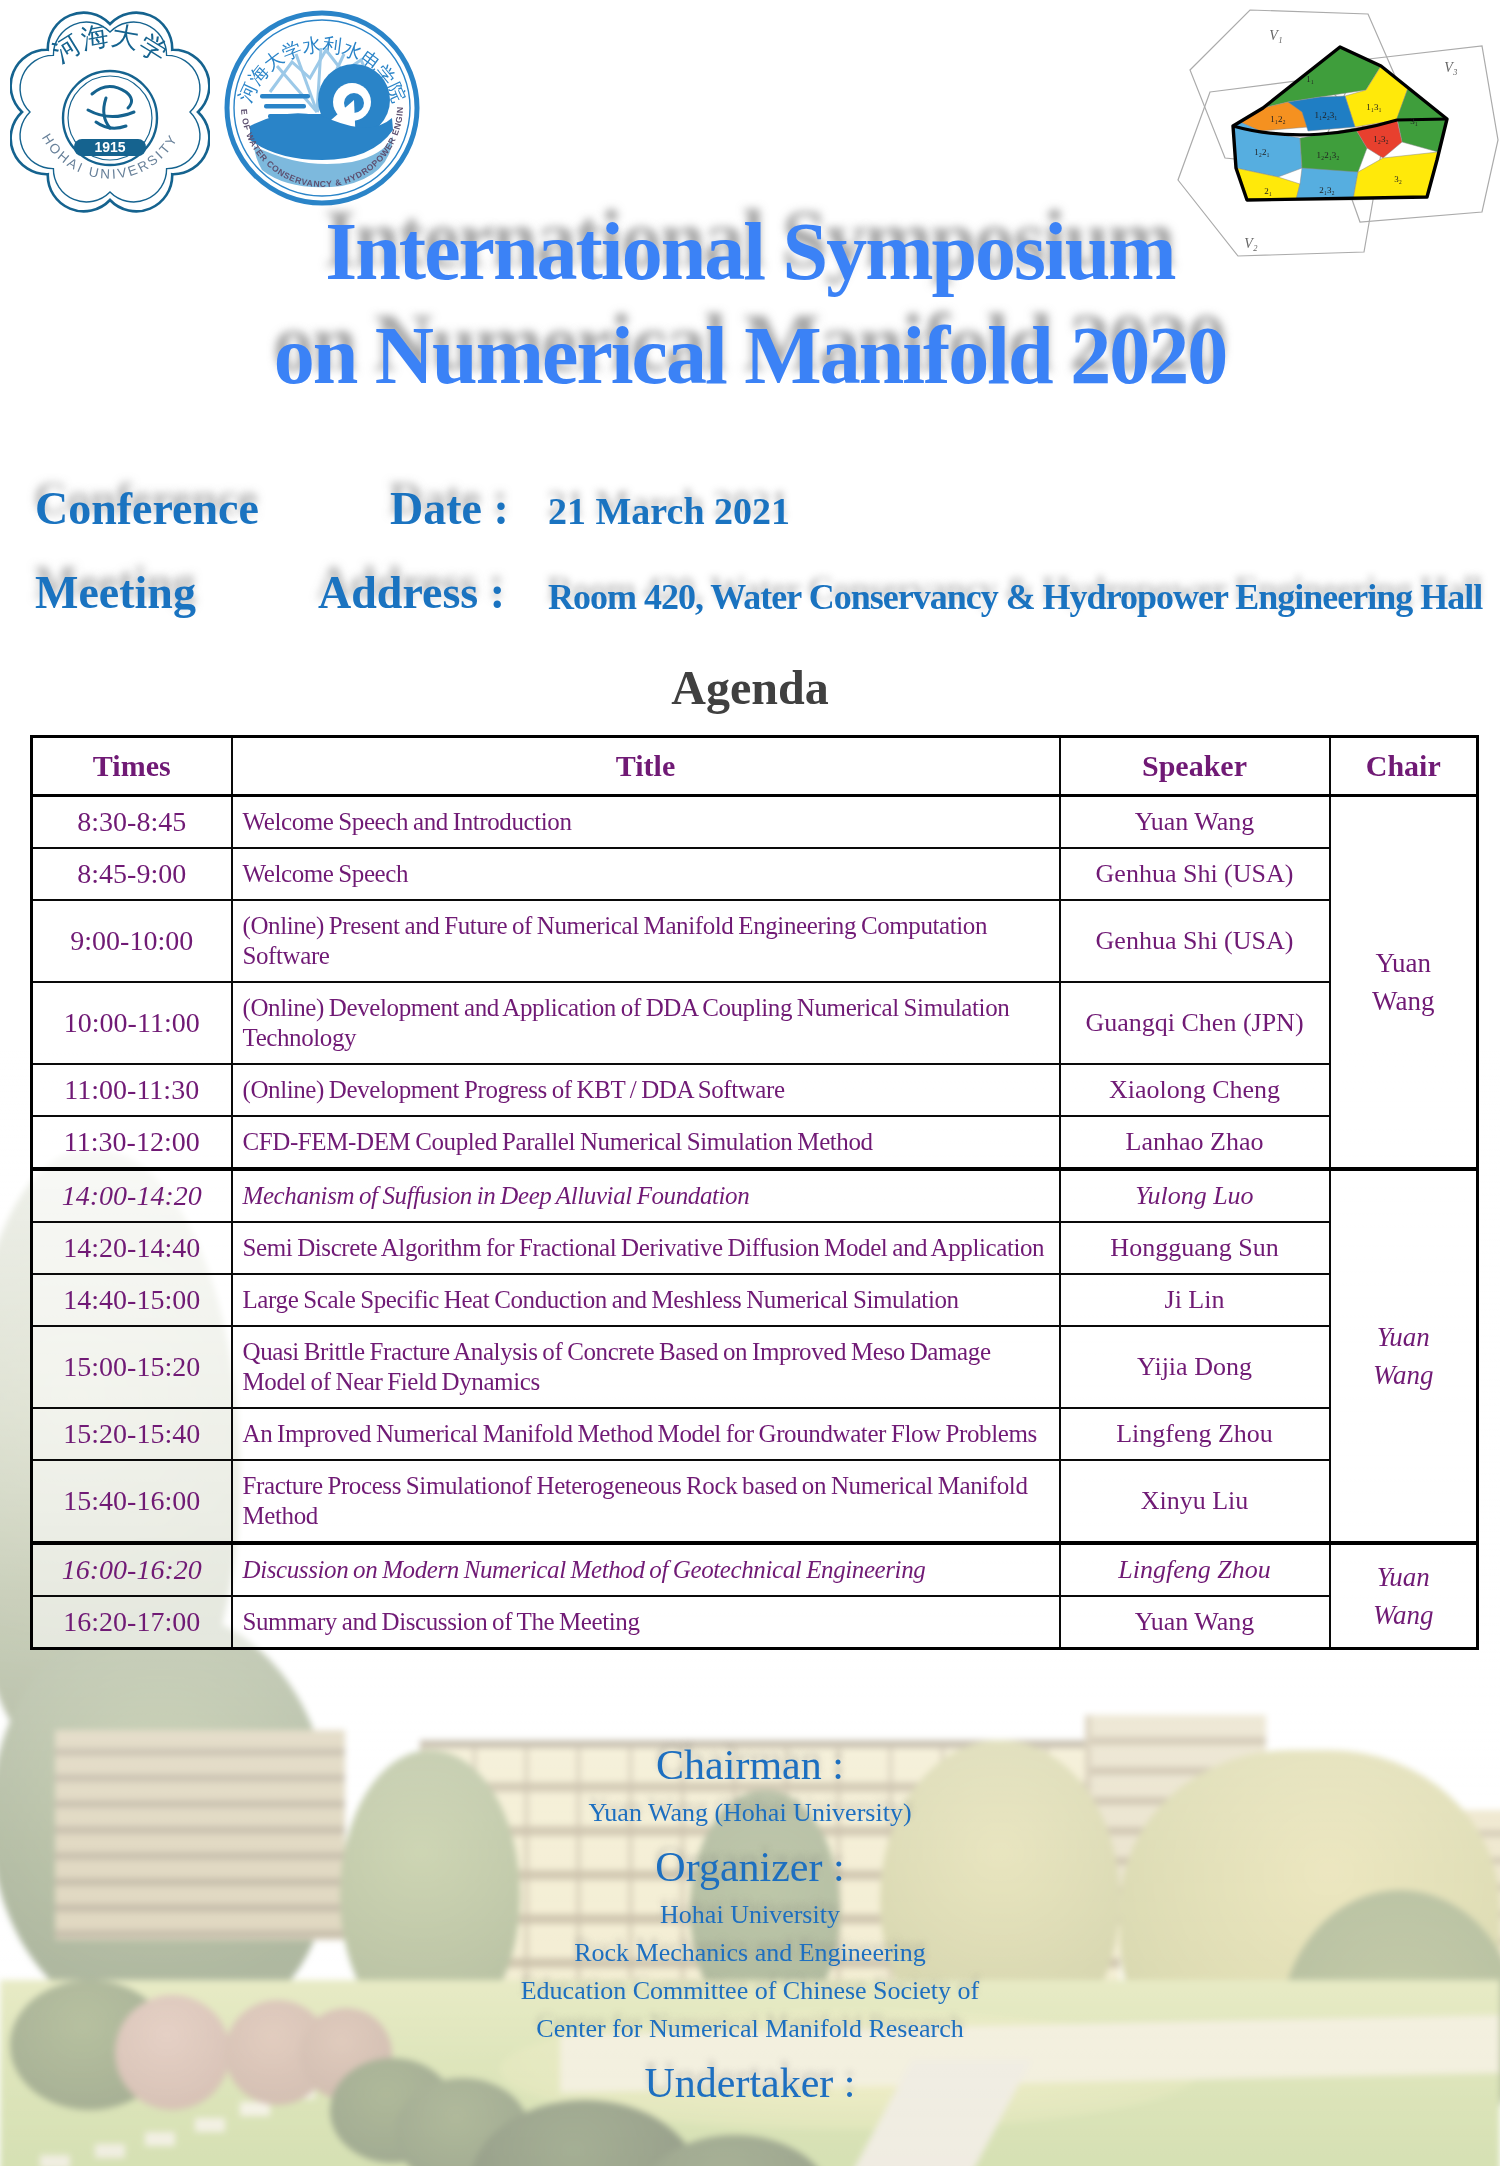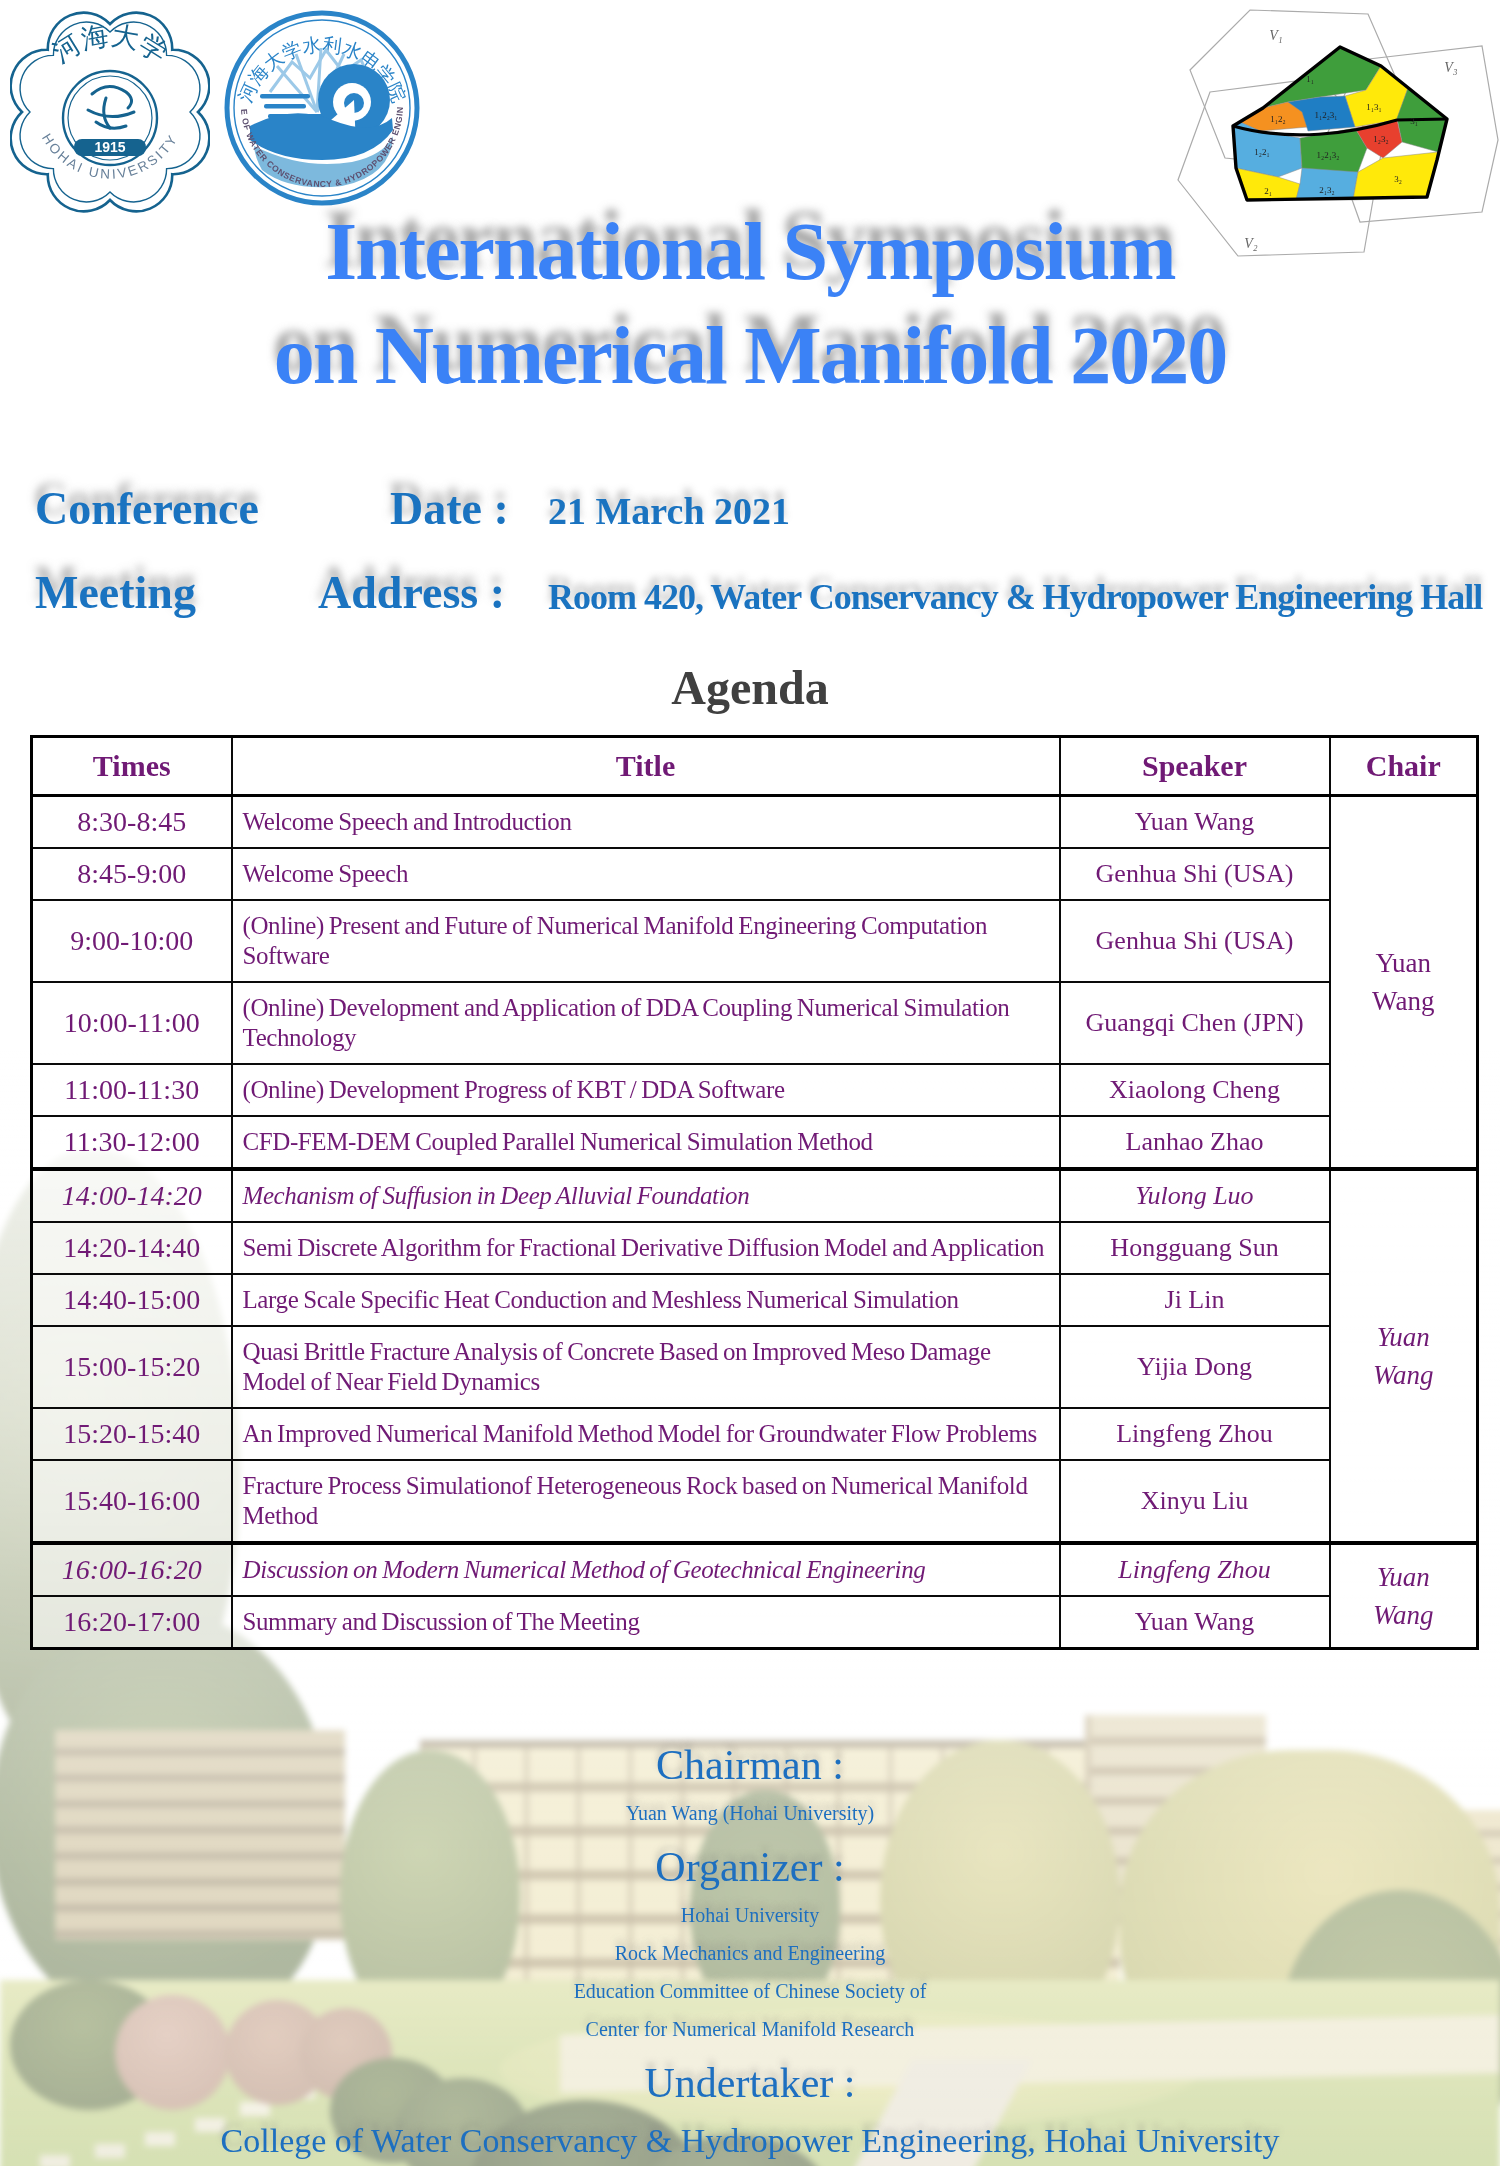--- a/index.html
+++ b/index.html
@@ -53,21 +53,21 @@
   td.c-time{font-size:28px;text-align:center;padding:10px 2px;line-height:30px;}
   td.c-title{font-size:25px;text-align:left;padding:10px 6px 10px 10px;line-height:30px;
     letter-spacing:-0.4px;word-spacing:-1px;margin-left:44px;}
   td.c-speaker{font-size:26px;text-align:center;padding:10px 4px;line-height:30px;}
   td.c-chair{font-size:27px;text-align:center;padding:6px 26px;line-height:38px;}
 
   
   .footer{position:absolute;top:1740px;left:0;width:100%;text-align:center;color:#1d6fc0;z-index:2;
     text-shadow:0 -6px 6px rgba(115,115,115,0.35);}
   .f-big{font-size:42px;line-height:50px;margin-bottom:4px;}
-  .f-small{font-size:20px;line-height:38px;text-align:center;}
+  .f-small{font-size:26px;line-height:38px;text-align:center;}
   .f-gap{margin-top:10px;}
   .f-last{font-size:34px;line-height:42px;margin-top:12px;}
 </style>
 </head>
 <body>
 
 <div class="page">
 
   <div class="photo">
     <div class="photo-inner">
@@ -333,16 +333,15 @@
 
   <div class="footer">
     <div class="f-big">Chairman :</div>
     <div class="f-small">Yuan Wang (Hohai University)</div>
     <div class="f-big f-gap">Organizer :</div>
     <div class="f-small">Hohai University</div>
     <div class="f-small">Rock Mechanics and Engineering</div>
     <div class="f-small">Education Committee of Chinese Society of</div>
     <div class="f-small">Center for Numerical Manifold Research</div>
     <div class="f-big f-gap">Undertaker :</div>
-    <div class="f-last">College of Water Conservancy &amp; Hydropower Engineering, Hohai University</div>
   </div>
 
 </div>
 
 </body></html>

